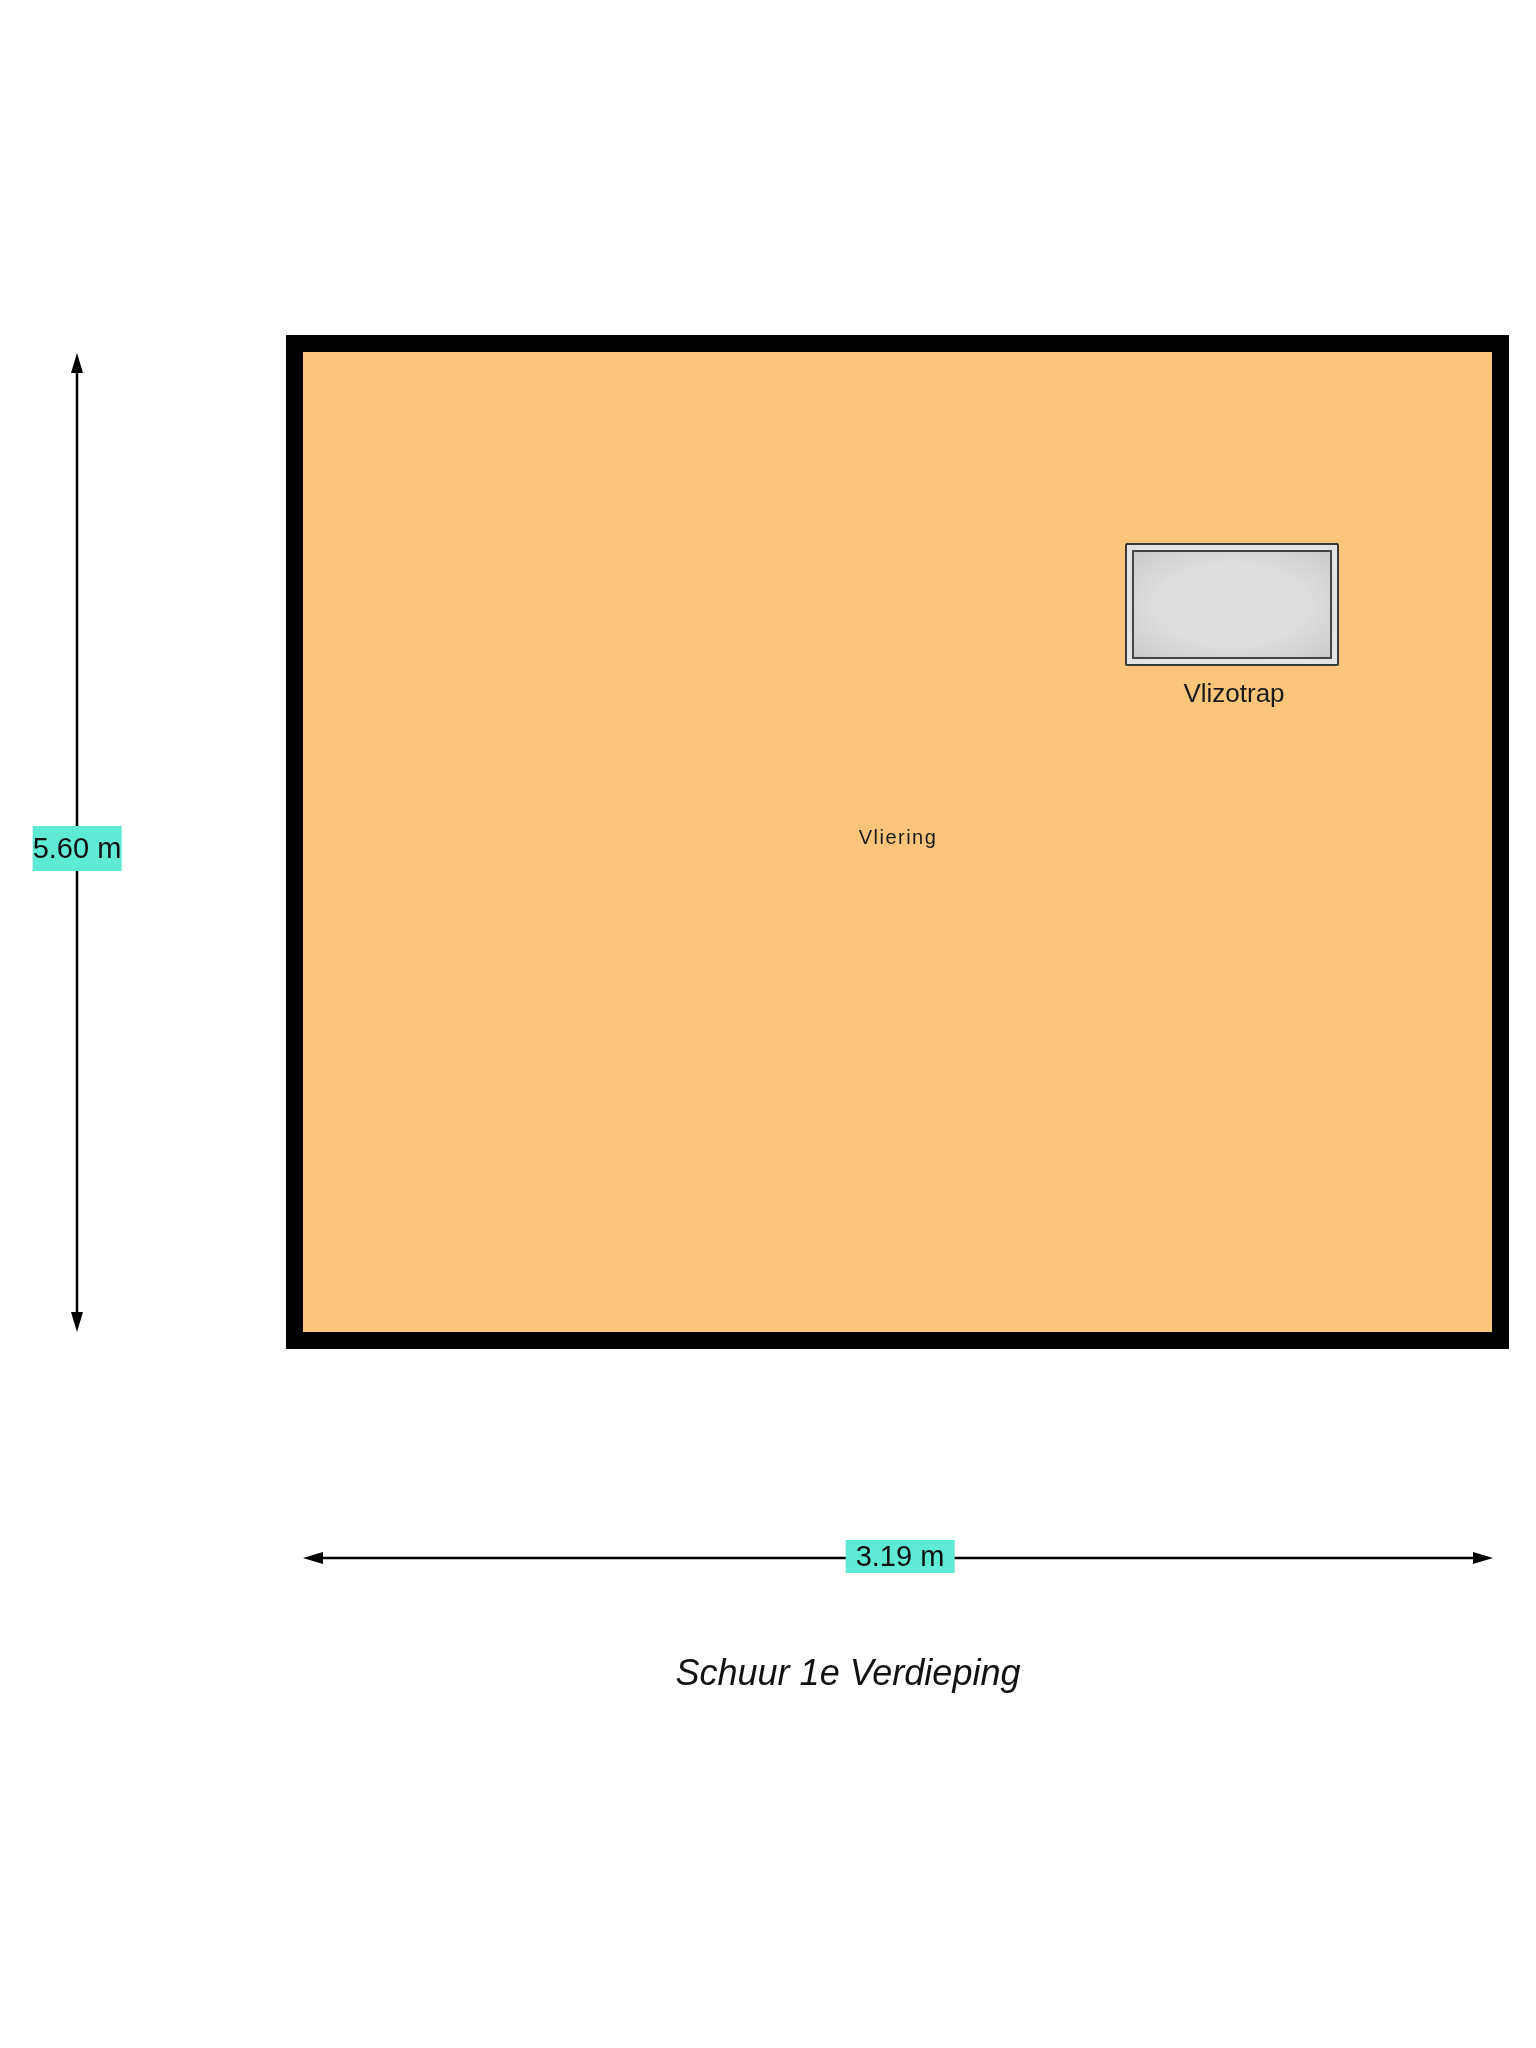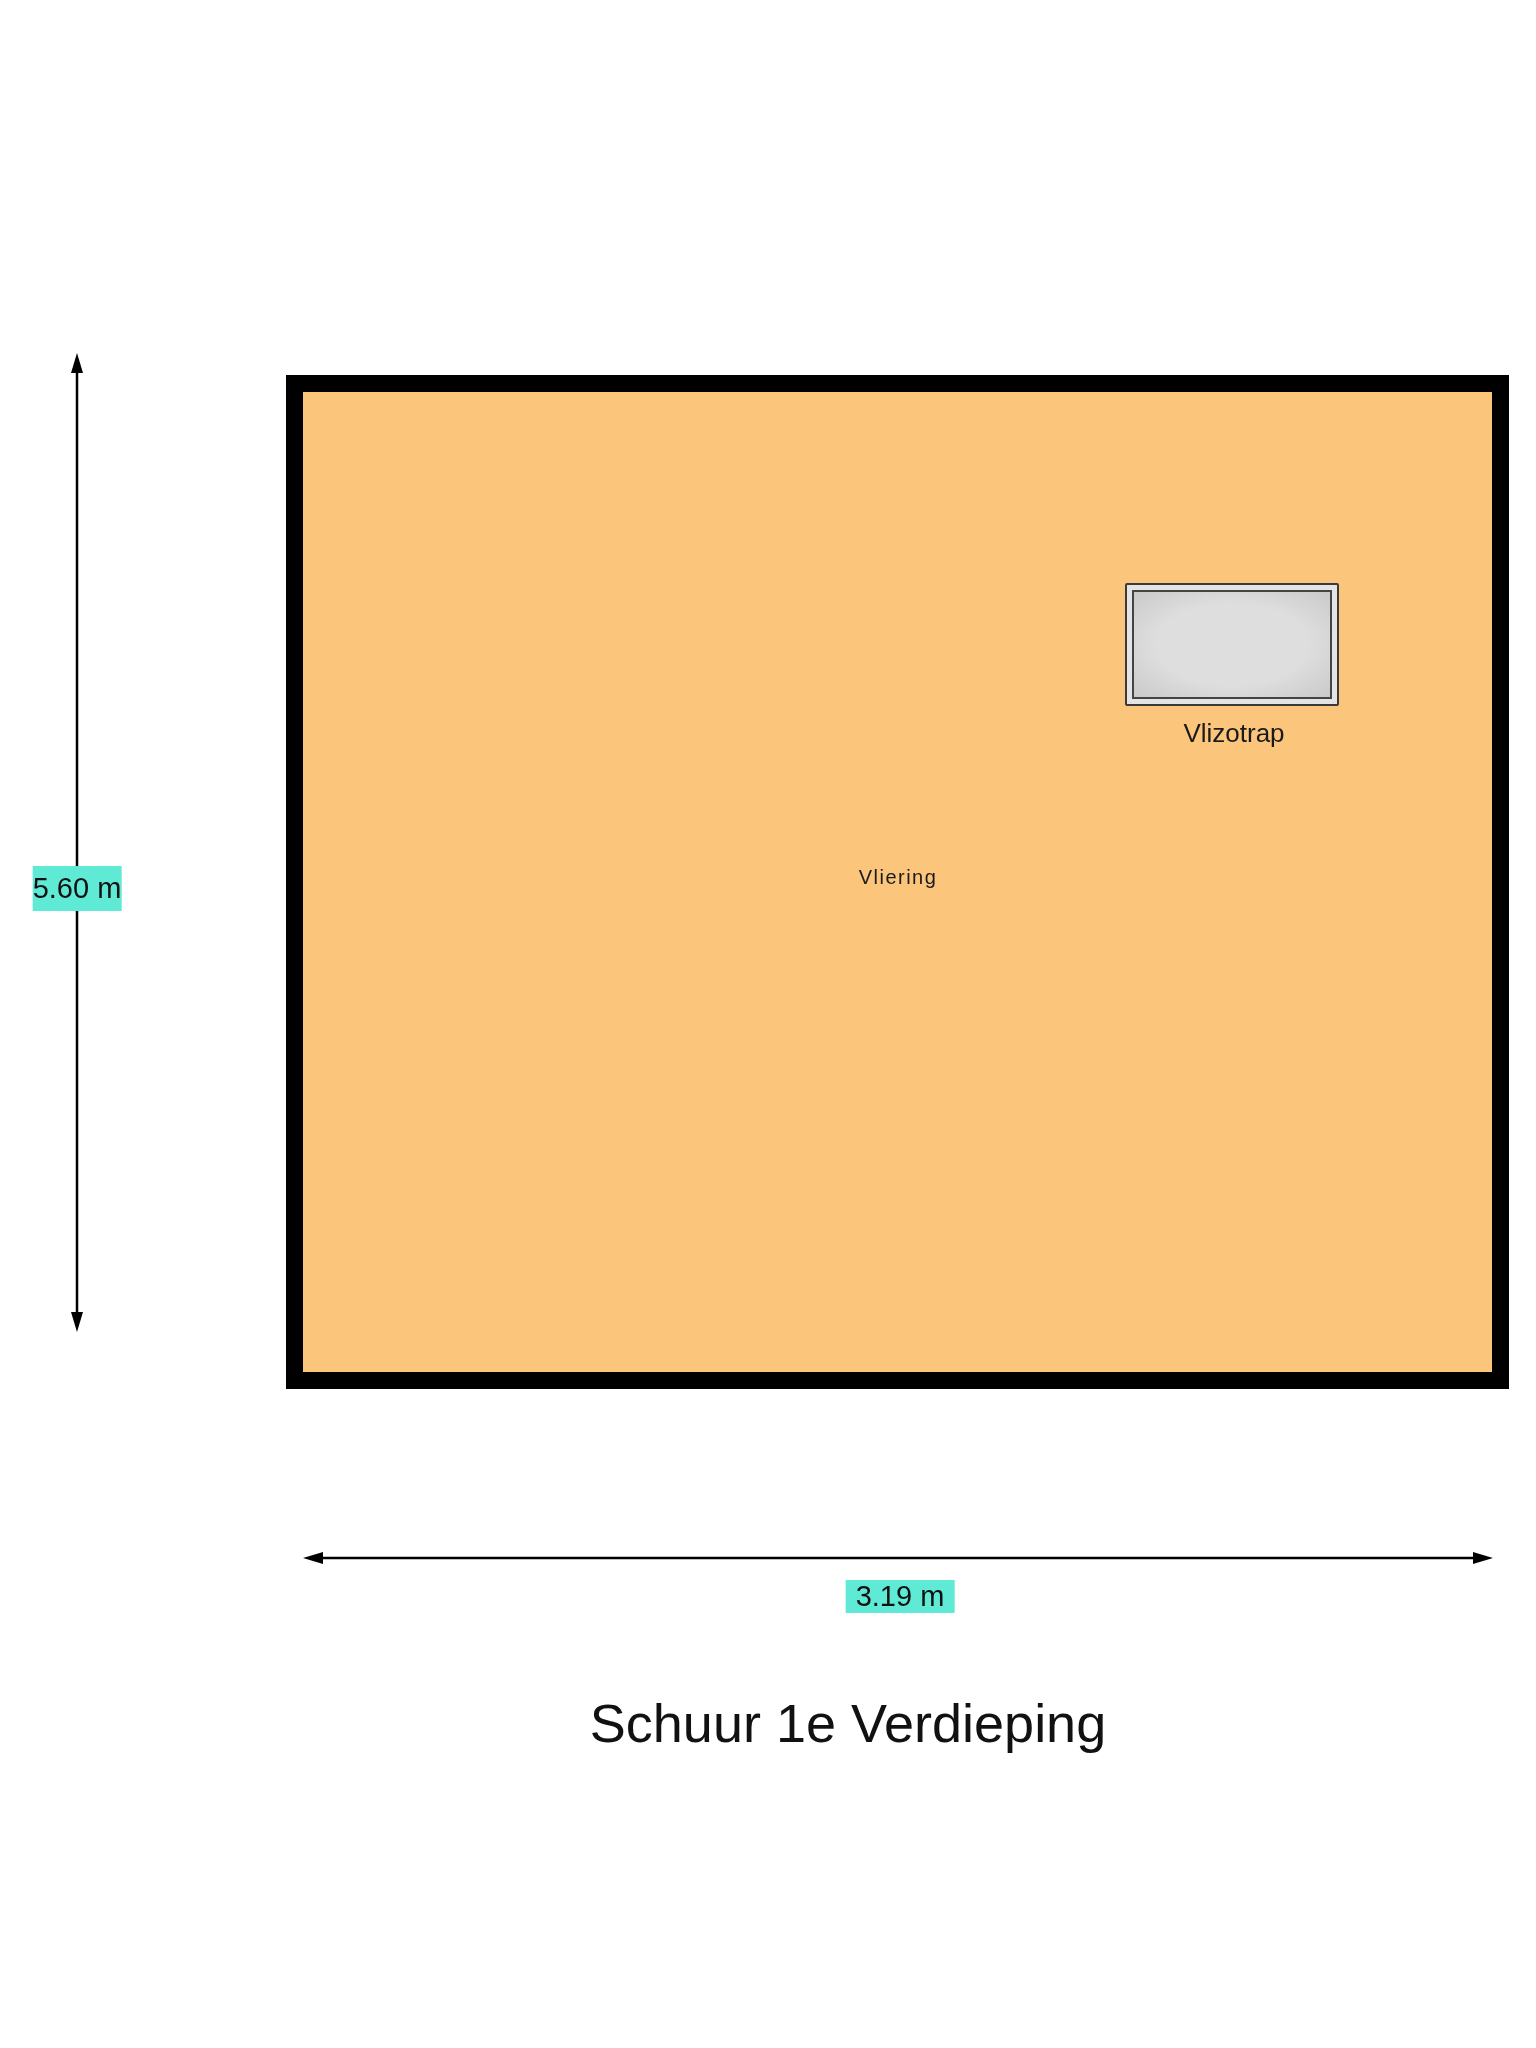--- a/index.html
+++ b/index.html
@@ -1,31 +1,31 @@
 <!DOCTYPE html>
 <html><head>
 <meta charset="utf-8">
 <style>
   html, body { margin: 0; padding: 0; }
   body { width: 1536px; height: 2048px; background: #ffffff; position: relative; overflow: hidden;
          font-family: "Liberation Sans", sans-serif; color: #111; }
-  .abs { position: absolute; margin-top: 40px; }
+  .abs { position: absolute; }
   #room { left: 286px; top: 335px; width: 1223px; height: 1014px; box-sizing: border-box;
           border: 17px solid #000; background: #fbc57b; }
   #hatch { left: 1125px; top: 543px; width: 214px; height: 123px; box-sizing: border-box;
            border: 2px solid #3a3a3a; background: #e4e4e4; border-radius: 2px; }
   #hatch-inner { position: absolute; left: 5px; top: 5px; right: 5px; bottom: 5px;
            border: 2px solid #444; background: radial-gradient(ellipse at center, #dedede 55%, #c9c9c9 100%); }
   .lbl { font-size: 26px; color: #1a1a1a; white-space: nowrap; transform: translateX(-50%); }
   #room-label { left: 898px; top: 826px; font-size: 20px; letter-spacing: 1.5px; }
   #hatch-label { left: 1234px; top: 678px; font-size: 26px; }
   .dim-text { font-size: 29px; background: #5eead4; white-space: nowrap; }
   #dim-v-text { left: 77px; top: 826px; transform: translateX(-50%); padding: 6px 0; }
   #dim-h-text { left: 900px; top: 1540px; transform: translateX(-50%); padding: 0 10px; }
-  #title { left: 848px; top: 1652px; transform: translateX(-50%); font-size: 54px; white-space: nowrap; color: #111; }
+  #title { left: 848px; top: 1652px; transform: translateX(-50%); font-size: 36px; white-space: nowrap; color: #111; font-style: italic; }
   svg.dims { position: absolute; left: 0; top: 0; }
 </style>
 </head>
 <body>
 
 <svg class="dims" width="1536" height="2048">
 
   <line x1="77" y1="368" x2="77" y2="1318" stroke="#000" stroke-width="2.5"></line>
   <polygon points="77,353 71,373 83,373" fill="#000"></polygon>
   <polygon points="77,1332 71,1312 83,1312" fill="#000"></polygon>

